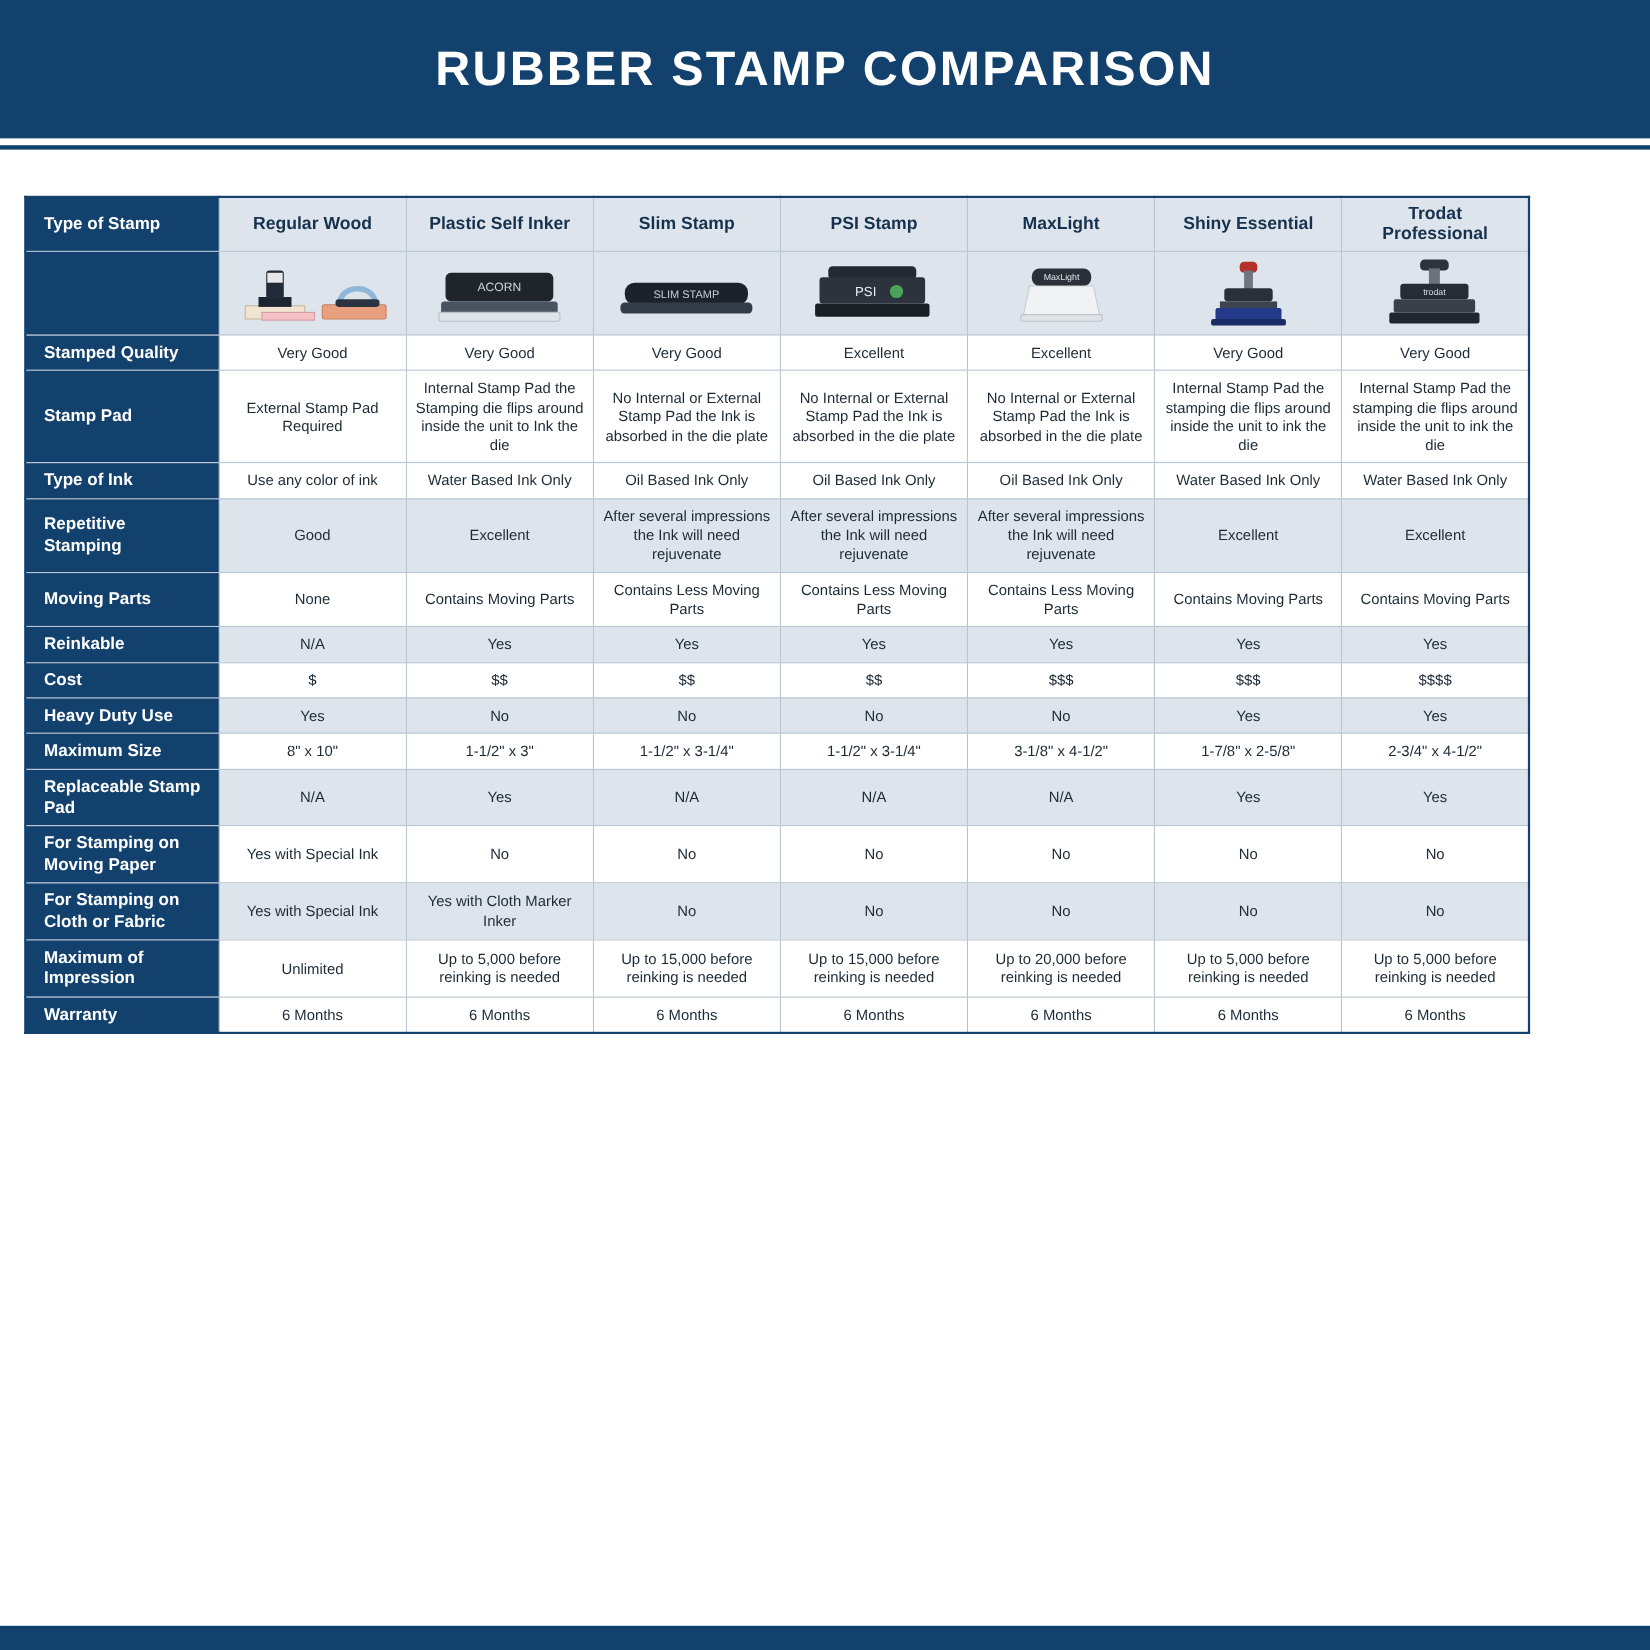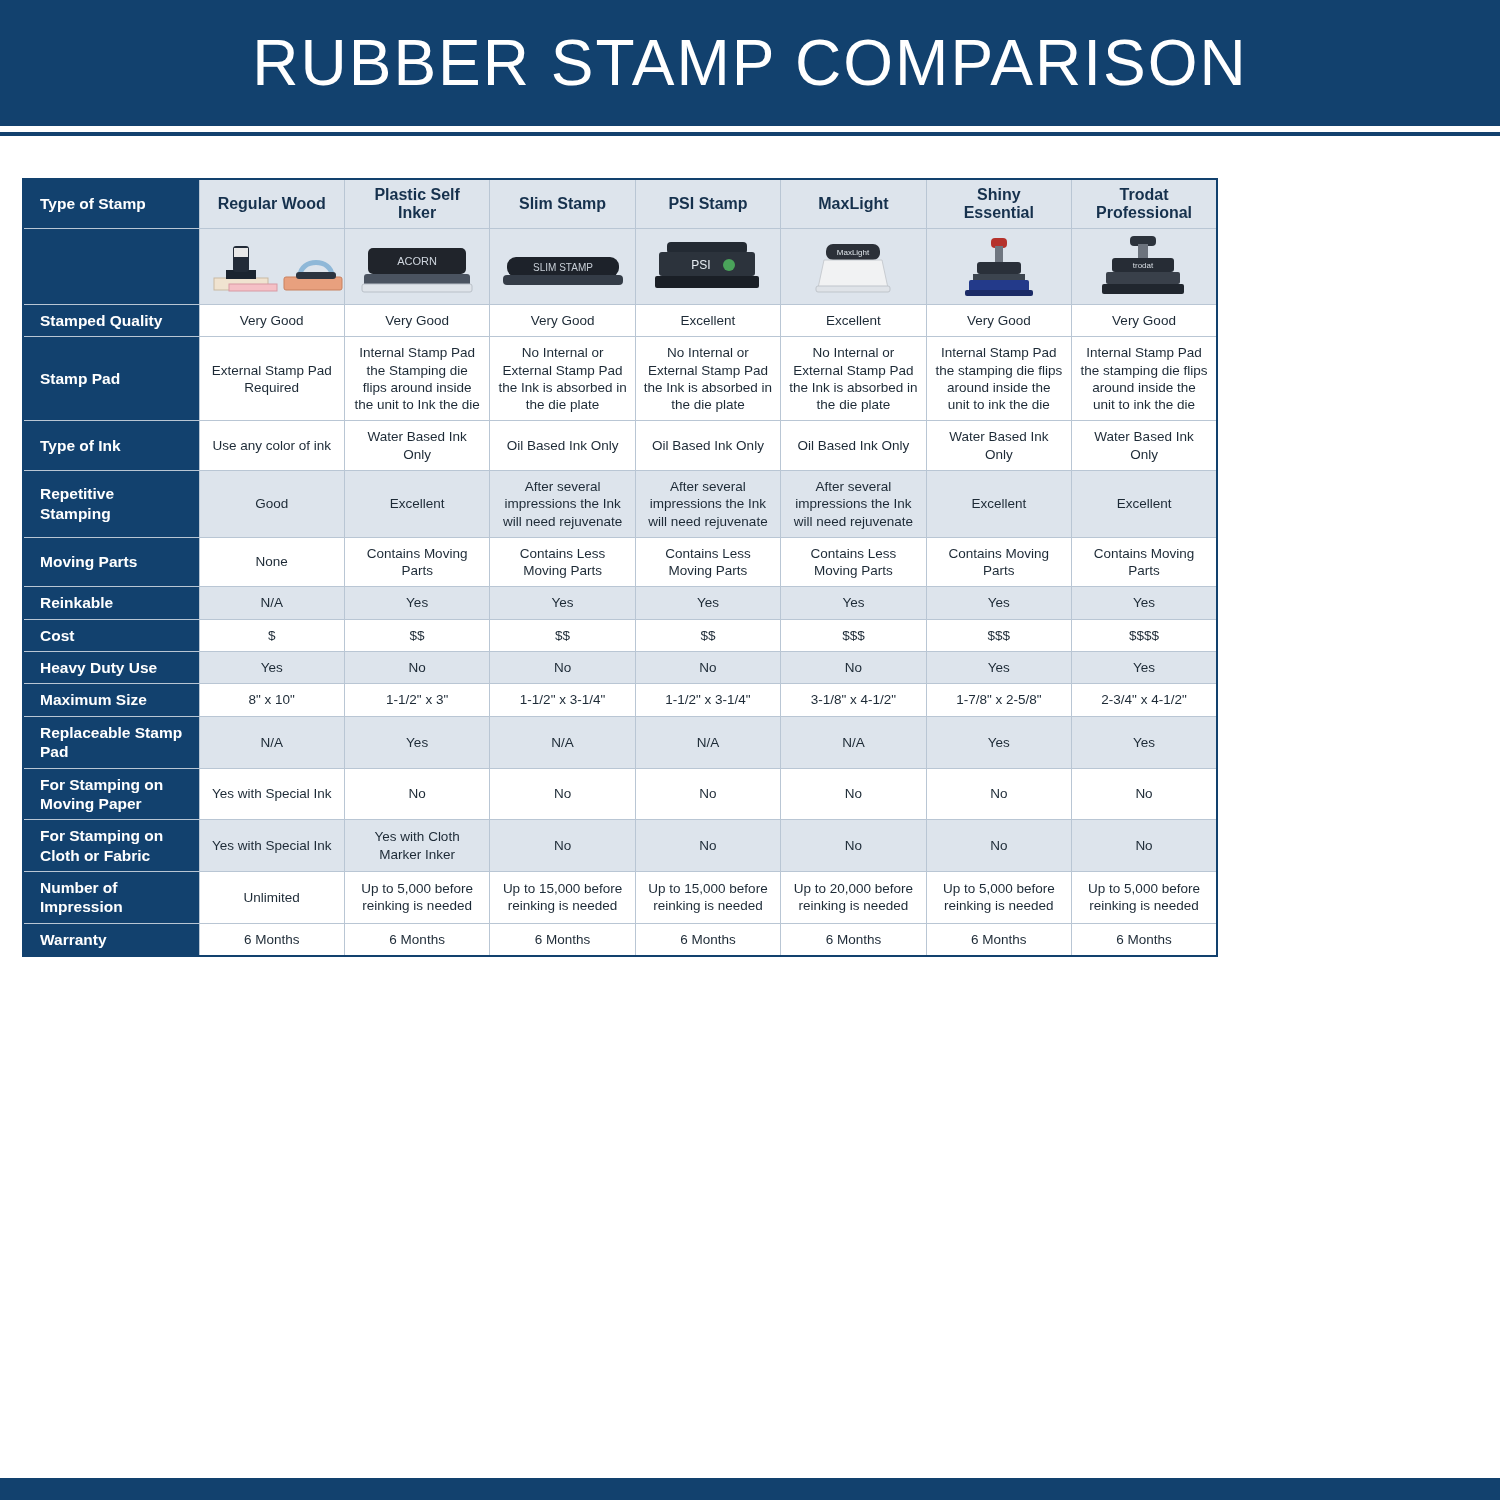--- a/index.html
+++ b/index.html
@@ -21,43 +21,43 @@
     width: 1500px;
     height: 126px;
     background: #12416e;
     display: flex;
     align-items: center;
     justify-content: center;
     box-sizing: border-box;
   }
   .header-title {
     color: #ffffff;
-    font-size: 64px;
-    font-weight: normal;
+    font-size: 44px;
+    font-weight: bold;
     letter-spacing: 2px;
     text-align: center;
     font-family: "Liberation Sans", sans-serif;
   }
   .header-rule {
     width: 1500px;
     height: 6px;
     background: #ffffff;
   }
   .header-rule2 {
     width: 1500px;
     height: 4px;
     background: #12416e;
   }
   .table-wrap {
     padding: 42px 22px 0 22px;
     box-sizing: border-box;
   }
   table.cmp {
     border-collapse: collapse;
-    width: 1196px;
+    width: 1369px;
     table-layout: fixed;
     border: 2px solid #12416e;
   }
   table.cmp td, table.cmp th {
     border: 1px solid #b9c6d4;
     box-sizing: border-box;
   }
   .rowhead {
     background: #12416e;
     color: #ffffff;
@@ -335,21 +335,21 @@
           <td class="rowhead">For Stamping on Cloth or Fabric</td>
           <td class="cell r-blue">Yes with Special Ink</td>
           <td class="cell r-blue">Yes with Cloth Marker Inker</td>
           <td class="cell r-blue">No</td>
           <td class="cell r-blue">No</td>
           <td class="cell r-blue">No</td>
           <td class="cell r-blue">No</td>
           <td class="cell r-blue">No</td>
         </tr>
         <tr>
-          <td class="rowhead">Number of Impression</td>
+          <td class="rowhead">Maximum of Impression</td>
           <td class="cell r-white">Unlimited</td>
           <td class="cell r-white">Up to 5,000 before reinking is needed</td>
           <td class="cell r-white">Up to 15,000 before reinking is needed</td>
           <td class="cell r-white">Up to 15,000 before reinking is needed</td>
           <td class="cell r-white">Up to 20,000 before reinking is needed</td>
           <td class="cell r-white">Up to 5,000 before reinking is needed</td>
           <td class="cell r-white">Up to 5,000 before reinking is needed</td>
         </tr>
         <tr>
           <td class="rowhead">Warranty</td>

